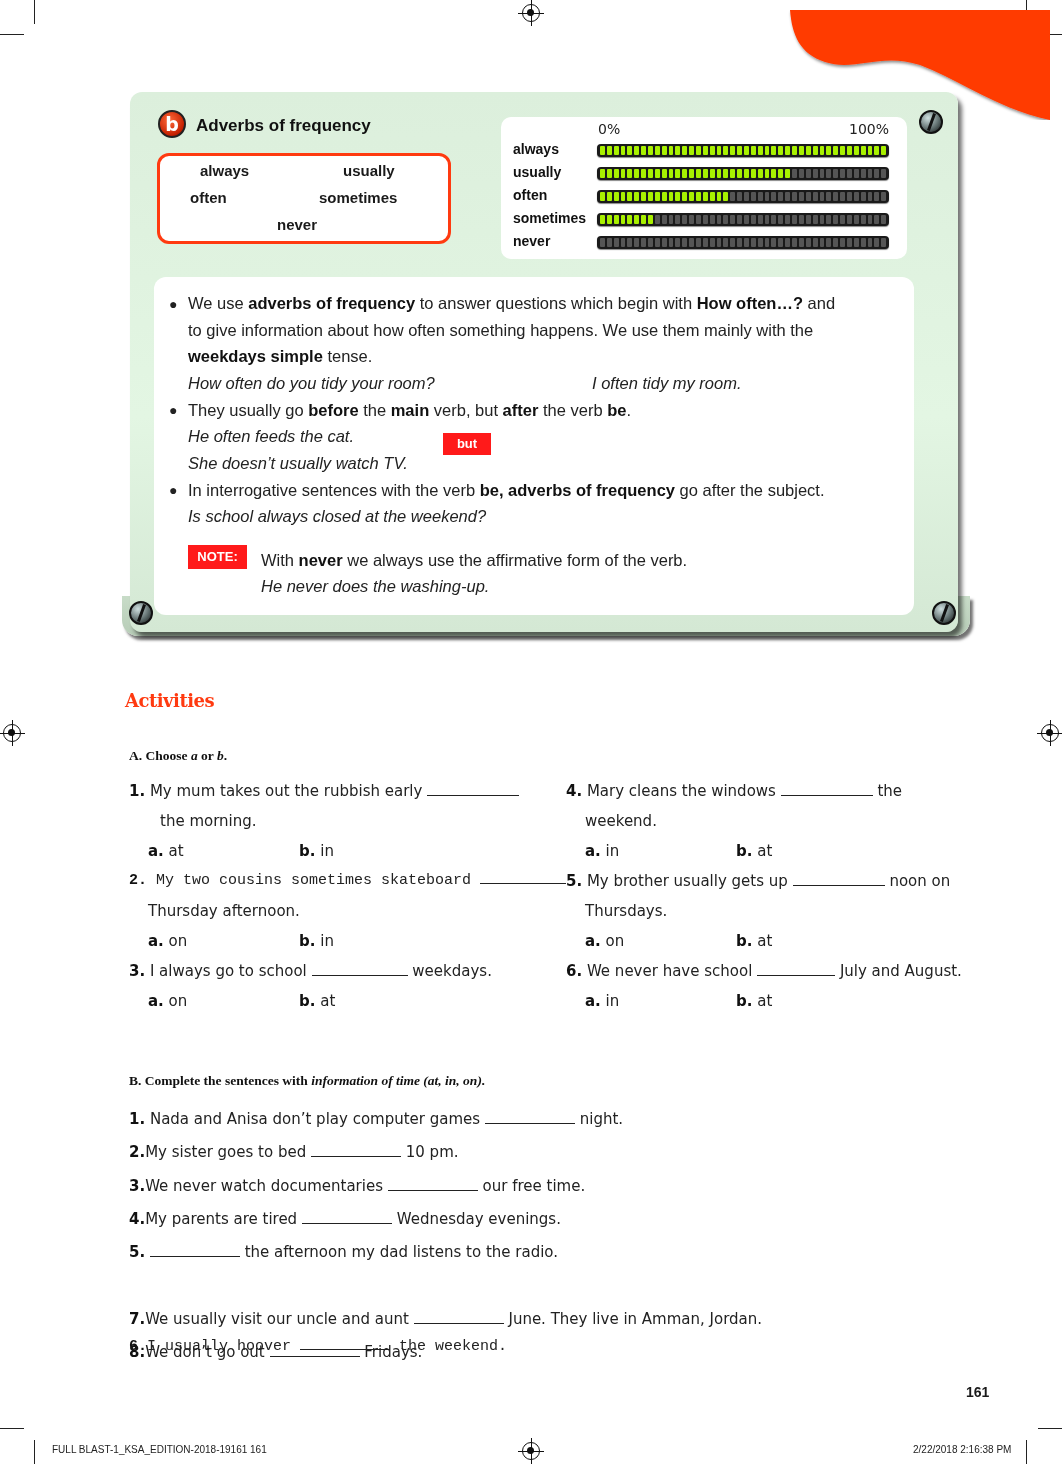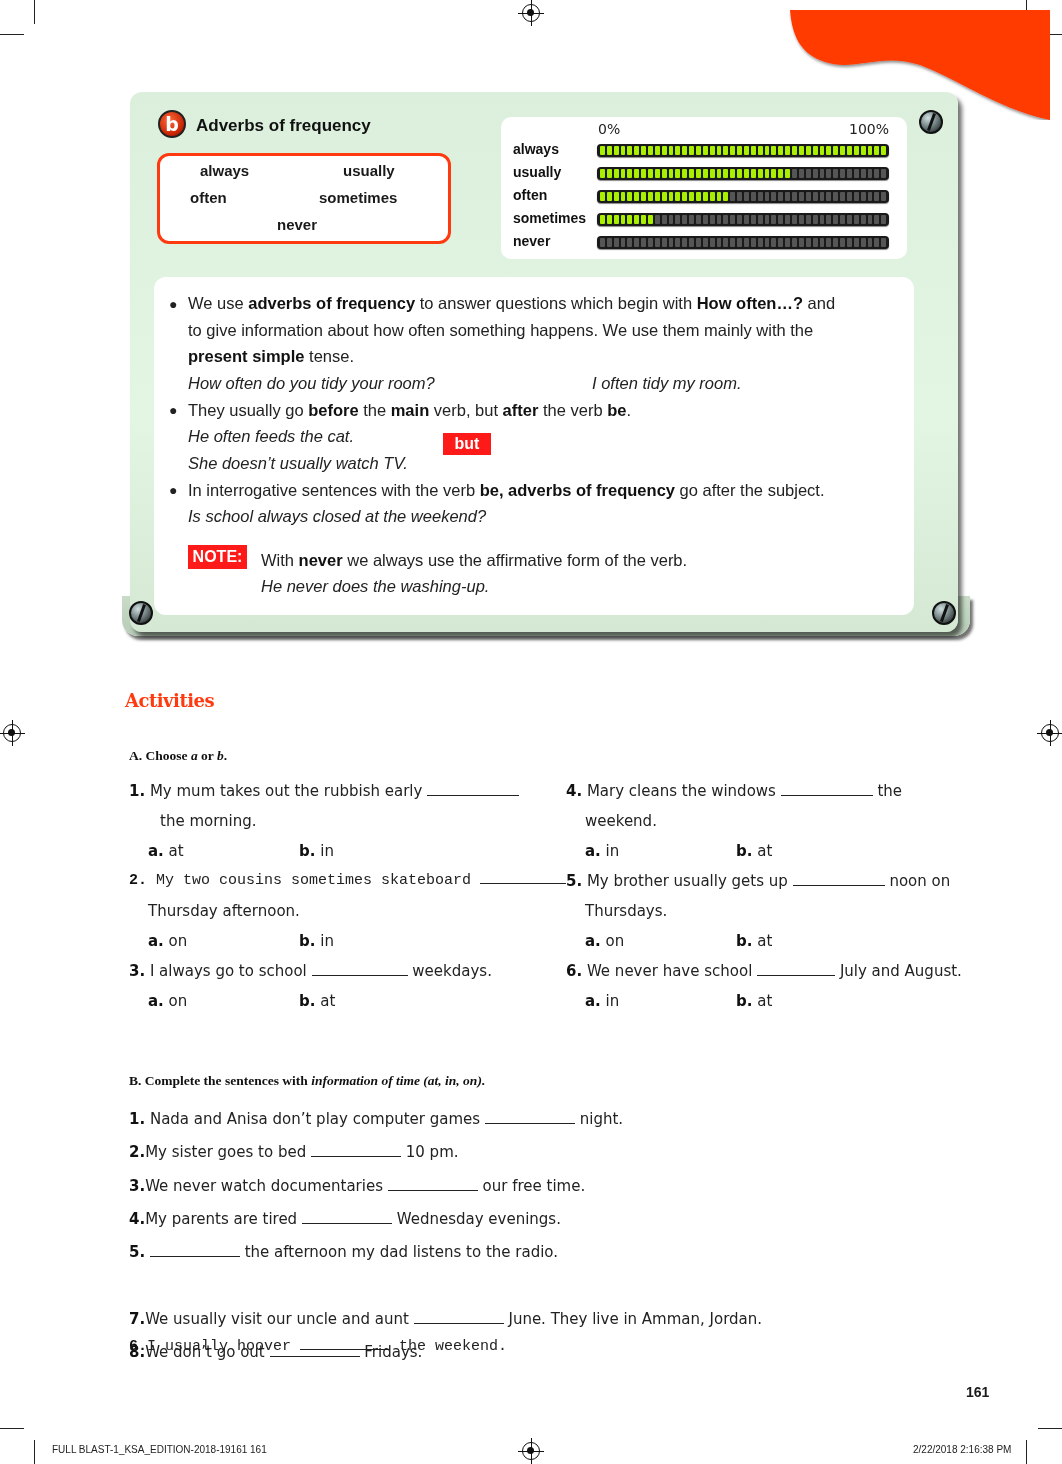--- a/index.html
+++ b/index.html
@@ -66,21 +66,21 @@
 
   .rules {
     position: absolute; left: 154px; top: 277px; width: 760px; height: 338px;
     background: #fff; border-radius: 12px;
     font-family: "Liberation Sans", sans-serif; font-size: 16.5px; line-height: 26.5px; color: #222;
   }
   .rules .line { position: absolute; white-space: nowrap; }
   .rules b { font-weight: bold; color: #111; }
   .rules i { font-style: italic; }
   .bullet { position: absolute; left: 15px; font-size: 14px; }
-  .redtag { position: absolute; background: #ff1a1a; color: #fff; font-weight: bold; font-size: 16px; text-align: center; }
+  .redtag { position: absolute; background: #ff1a1a; color: #fff; font-weight: bold; font-size: 13px; text-align: center; }
 
   
   .act-title { position: absolute; left: 125px; top: 690px; font-family: "DejaVu Serif", serif; font-weight: bold; font-size: 18px; color: #ff3a10; letter-spacing: -0.5px; }
   .section-head { position: absolute; left: 129px; font-family: "Liberation Serif", serif; font-weight: bold; font-size: 13.5px; color: #111; }
   .section-head i { font-style: italic; }
   .q { position: absolute; font-family: "DejaVu Sans", sans-serif; font-size: 15px; color: #222; white-space: nowrap; }
   .q b { font-weight: bold; color: #111; }
   .blank { display: inline-block; border-bottom: 1px solid #222; vertical-align: baseline; height: 12px; }
   .footer { position: absolute; font-size: 10px; color: #222; font-family: "Liberation Sans", sans-serif; }
   .pageno { position: absolute; left: 966px; top: 1384px; font-weight: bold; font-size: 14px; font-family: "Liberation Sans", sans-serif; }
@@ -369,21 +369,21 @@
 <div class="screw" style="left:129px;top:601px;"></div>
 <div class="screw" style="left:932px;top:601px;"></div>
 
 <div class="rules">
   <span class="bullet" style="top:14px;">●</span>
   <div class="line" style="left:34px;top:13px;">
     <span>We use </span><b>adverbs of frequency</b><span> to answer questions which begin with </span><b>How often…?</b><span> and</span>
   </div>
   <div class="line" style="left:34px;top:40px;">to give information about how often something happens. We use them mainly with the</div>
   <div class="line" style="left:34px;top:66px;">
-    <b>present simple</b><span> tense.</span>
+    <b>weekdays simple</b><span> tense.</span>
   </div>
   <div class="line" style="left:34px;top:93px;"><i>How often do you tidy your room?</i></div>
   <div class="line" style="left:438px;top:93px;"><i>I often tidy my room.</i></div>
 
   <span class="bullet" style="top:120px;">●</span>
   <div class="line" style="left:34px;top:120px;">
     <span>They usually go </span><b>before</b><span> the </span><b>main</b><span> verb, but </span><b>after</b><span> the verb </span><b>be</b><span>.</span>
   </div>
   <div class="line" style="left:34px;top:146px;"><i>He often feeds the cat.</i></div>
   <div class="redtag" style="left:289px;top:156px;width:48px;height:22px;line-height:22px;">but</div>

